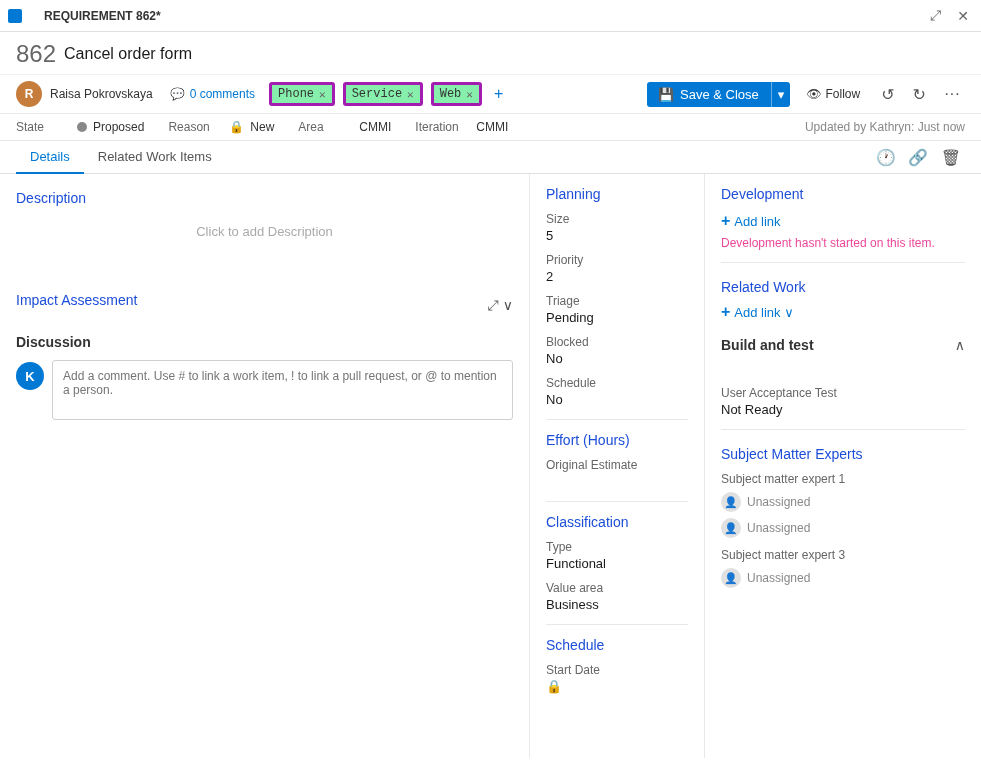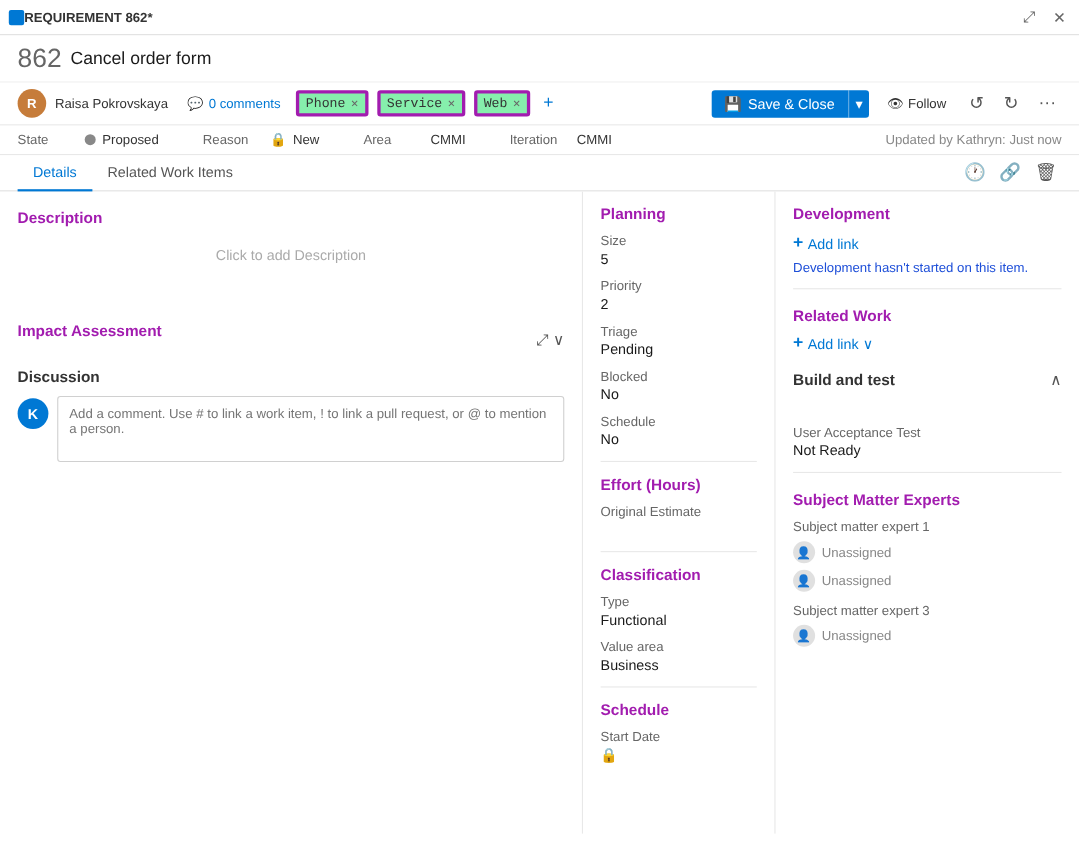--- a/index.html
+++ b/index.html
@@ -4,21 +4,21 @@
   <style>
     * { box-sizing: border-box; margin: 0; padding: 0; }
     body { font-family: 'Segoe UI', sans-serif; font-size: 13px; background: #fff; color: #333; width: 981px; height: 776px; overflow: hidden; }
 
     
     .title-bar {
       display: flex; align-items: center; justify-content: space-between;
       background: #fff; border-bottom: 1px solid #e0e0e0;
       padding: 4px 8px; height: 32px;
     }
-    .title-bar-left { display: flex; align-items: center; gap: 0; }
+    .title-bar-left { display: flex; align-items: center; gap: 22px; }
     .title-bar-icon { width: 14px; height: 14px; background: #0078d4; border-radius: 2px; flex-shrink: 0; }
     .title-bar-text { font-size: 12px; font-weight: 600; color: #333; }
     .title-bar-right { display: flex; align-items: center; gap: 8px; }
     .title-bar-btn { background: none; border: none; cursor: pointer; font-size: 14px; color: #666; padding: 2px 4px; }
 
     
     .work-item-header {
       display: flex; align-items: center; padding: 8px 16px 6px 16px;
       border-bottom: 1px solid #f0f0f0;
     }
@@ -63,21 +63,21 @@
       background: none; border: none; cursor: pointer; font-size: 12px; color: #333;
       display: flex; align-items: center; gap: 4px; padding: 4px 8px;
     }
     .toolbar-icon-btn {
       background: none; border: none; cursor: pointer; font-size: 16px; color: #555; padding: 3px 5px;
     }
 
     
     .state-row {
       display: flex; align-items: flex-end; padding: 6px 16px;
-      border-bottom: 1px solid #e8e8e8; gap: 16px; flex-wrap: wrap;
+      border-bottom: 1px solid #e8e8e8; gap: 0; flex-wrap: wrap;
     }
     .state-field { display: flex; align-items: center; gap: 6px; margin-right: 24px; }
     .state-label { font-size: 12px; color: #666; min-width: 55px; }
     .state-dot { width: 10px; height: 10px; border-radius: 50%; background: #888; flex-shrink: 0; }
     .state-value { font-size: 12px; color: #333; font-weight: 500; }
     .state-field-lock { font-size: 12px; color: #888; }
     .updated-text { margin-left: auto; font-size: 12px; color: #888; }
 
     
     .tab-nav {
@@ -106,28 +106,28 @@
     
     .middle-panel {
       flex: 0 0 175px; padding: 12px 16px; overflow-y: auto; border-right: 1px solid #e8e8e8;
     }
 
     
     .right-panel {
       flex: 1; padding: 12px 16px; overflow-y: auto;
     }
 
-    .section-title { font-size: 14px; font-weight: 700; color: #a21caf; margin-bottom: 10px; }
+    .section-title { font-size: 14px; font-weight: 400; color: #1d4ed8; margin-bottom: 10px; }
 
     .description-placeholder {
       font-size: 13px; color: #aaa; cursor: pointer; padding: 8px 0; min-height: 60px; text-align: center;
     }
 
     .impact-assessment-header {
-      display: flex; align-items: flex-end; justify-content: space-between;
+      display: flex; align-items: center; justify-content: space-between;
       margin-bottom: 8px; margin-top: 16px;
     }
     .impact-expand-btn { background: none; border: none; cursor: pointer; font-size: 14px; color: #555; display: flex; gap: 4px; }
 
     .discussion-title { font-size: 14px; font-weight: 600; margin-top: 16px; margin-bottom: 10px; }
     .discussion-input-row { display: flex; gap: 8px; align-items: flex-start; }
     .discussion-avatar {
       width: 28px; height: 28px; border-radius: 50%; background: #0078d4;
       display: flex; align-items: center; justify-content: center;
       color: #fff; font-size: 13px; font-weight: 600; flex-shrink: 0; margin-top: 2px;
@@ -141,21 +141,21 @@
     
     .field-label { font-size: 12px; color: #666; margin-top: 10px; margin-bottom: 2px; }
     .field-value { font-size: 13px; color: #1a1a1a; font-weight: 500; }
 
     
     .add-link-btn {
       display: flex; align-items: center; gap: 4px;
       background: none; border: none; cursor: pointer; font-size: 13px; color: #0078d4; padding: 0;
     }
     .add-link-icon { font-size: 16px; font-weight: 700; color: #0078d4; }
-    .dev-empty-text { font-size: 12px; color: #1d4ed8; margin-top: 6px; }
+    .dev-empty-text { font-size: 12px; color: #ec4899; margin-top: 6px; }
 
     .build-test-header {
       display: flex; align-items: center; justify-content: space-between;
       margin-top: 16px; margin-bottom: 8px;
     }
     .build-test-title { font-size: 14px; font-weight: 600; }
     .collapse-btn { background: none; border: none; cursor: pointer; font-size: 14px; color: #555; }
 
     .sme-section { margin-top: 16px; }
     .sme-row { display: flex; align-items: center; gap: 6px; margin-top: 6px; }

